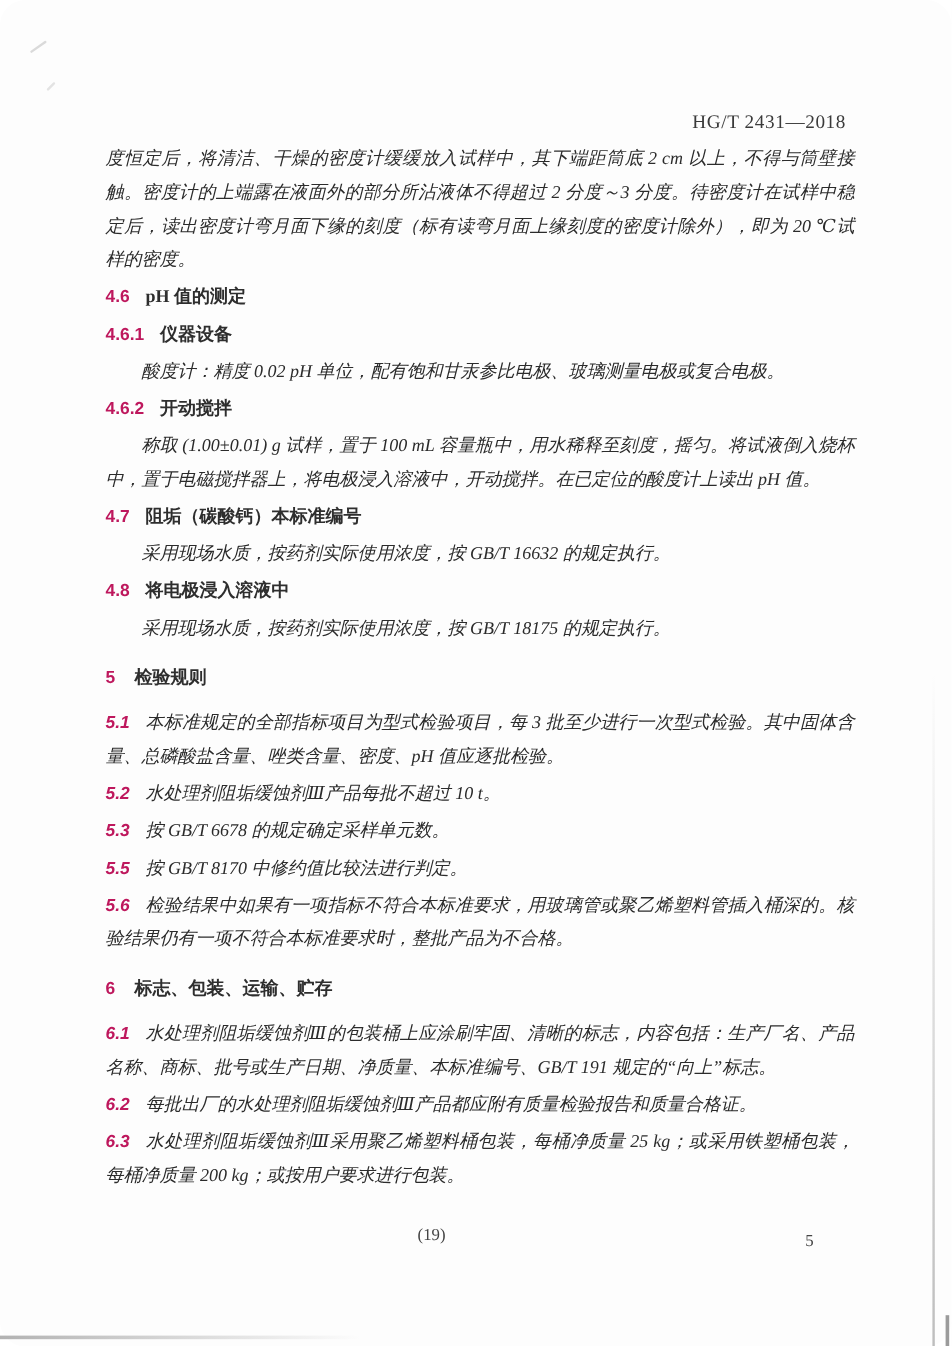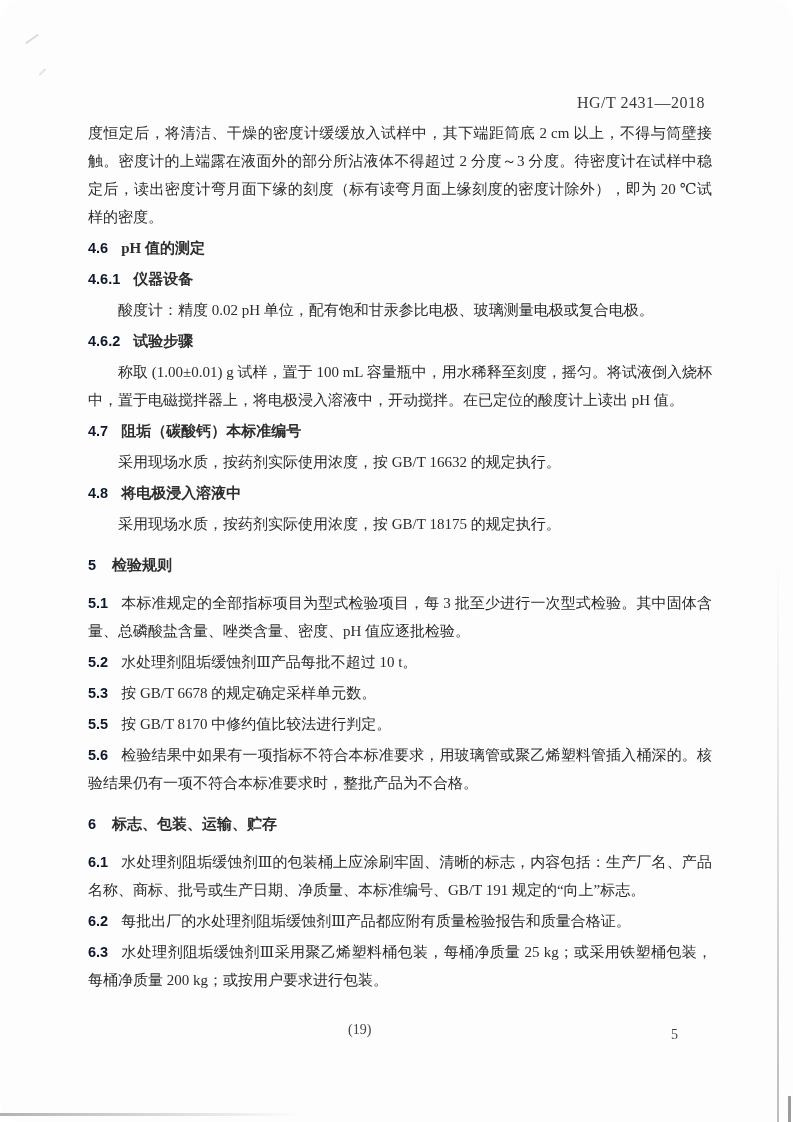--- a/index.html
+++ b/index.html
@@ -25,28 +25,28 @@
   }
   .content {
     position:absolute;
     left:88px; top:116px;
     width:624px;
     font-size:15px;
     line-height:28px;
     text-align:justify;
   }
   .block { margin:3px 0; }
-  p.block { margin-top:3px; margin-bottom:3px; }
+  p.block { margin-top:3px; margin-bottom:3px;font-style:italic; }
   .para.indent { text-indent:2em; }
   .num {
     font-weight:bold;
     font-family:"Liberation Sans","DejaVu Sans",sans-serif;
     font-size:14.5px;
     margin-right:13px;
-    color:#0f172a;
+    color:#be185d;
   }
   .clause-h, .chapter-h { font-weight:bold; color:#2e2e2e; }
   .chapter-h { margin:13px 0 10px 0; }
   .chapter-h .num { margin-right:16px; }
   .footer-sheet {
     position:absolute;
     left:348px; top:1022px;
     font-size:14px; color:#444444;
   }
   .footer-page {
@@ -101,21 +101,21 @@
   <div class="content">
 
     <p class="block para">度恒定后，将清洁、干燥的密度计缓缓放入试样中，其下端距筒底 2 cm 以上，不得与筒壁接触。密度计的上端露在液面外的部分所沾液体不得超过 2 分度～3 分度。待密度计在试样中稳定后，读出密度计弯月面下缘的刻度（标有读弯月面上缘刻度的密度计除外），即为 20 ℃试样的密度。</p>
 
     <div class="block clause-h"><span class="num">4.6</span><span>pH 值的测定</span></div>
 
     <div class="block clause-h"><span class="num">4.6.1</span><span>仪器设备</span></div>
 
     <p class="block para indent">酸度计：精度 0.02 pH 单位，配有饱和甘汞参比电极、玻璃测量电极或复合电极。</p>
 
-    <div class="block clause-h"><span class="num">4.6.2</span><span>试验步骤</span></div>
+    <div class="block clause-h"><span class="num">4.6.2</span><span>开动搅拌</span></div>
 
     <p class="block para indent">称取 (1.00±0.01) g 试样，置于 100 mL 容量瓶中，用水稀释至刻度，摇匀。将试液倒入烧杯中，置于电磁搅拌器上，将电极浸入溶液中，开动搅拌。在已定位的酸度计上读出 pH 值。</p>
 
     <div class="block clause-h"><span class="num">4.7</span><span>阻垢（碳酸钙）本标准编号</span></div>
 
     <p class="block para indent">采用现场水质，按药剂实际使用浓度，按 GB/T 16632 的规定执行。</p>
 
     <div class="block clause-h"><span class="num">4.8</span><span>将电极浸入溶液中</span></div>
 
     <p class="block para indent">采用现场水质，按药剂实际使用浓度，按 GB/T 18175 的规定执行。</p>

